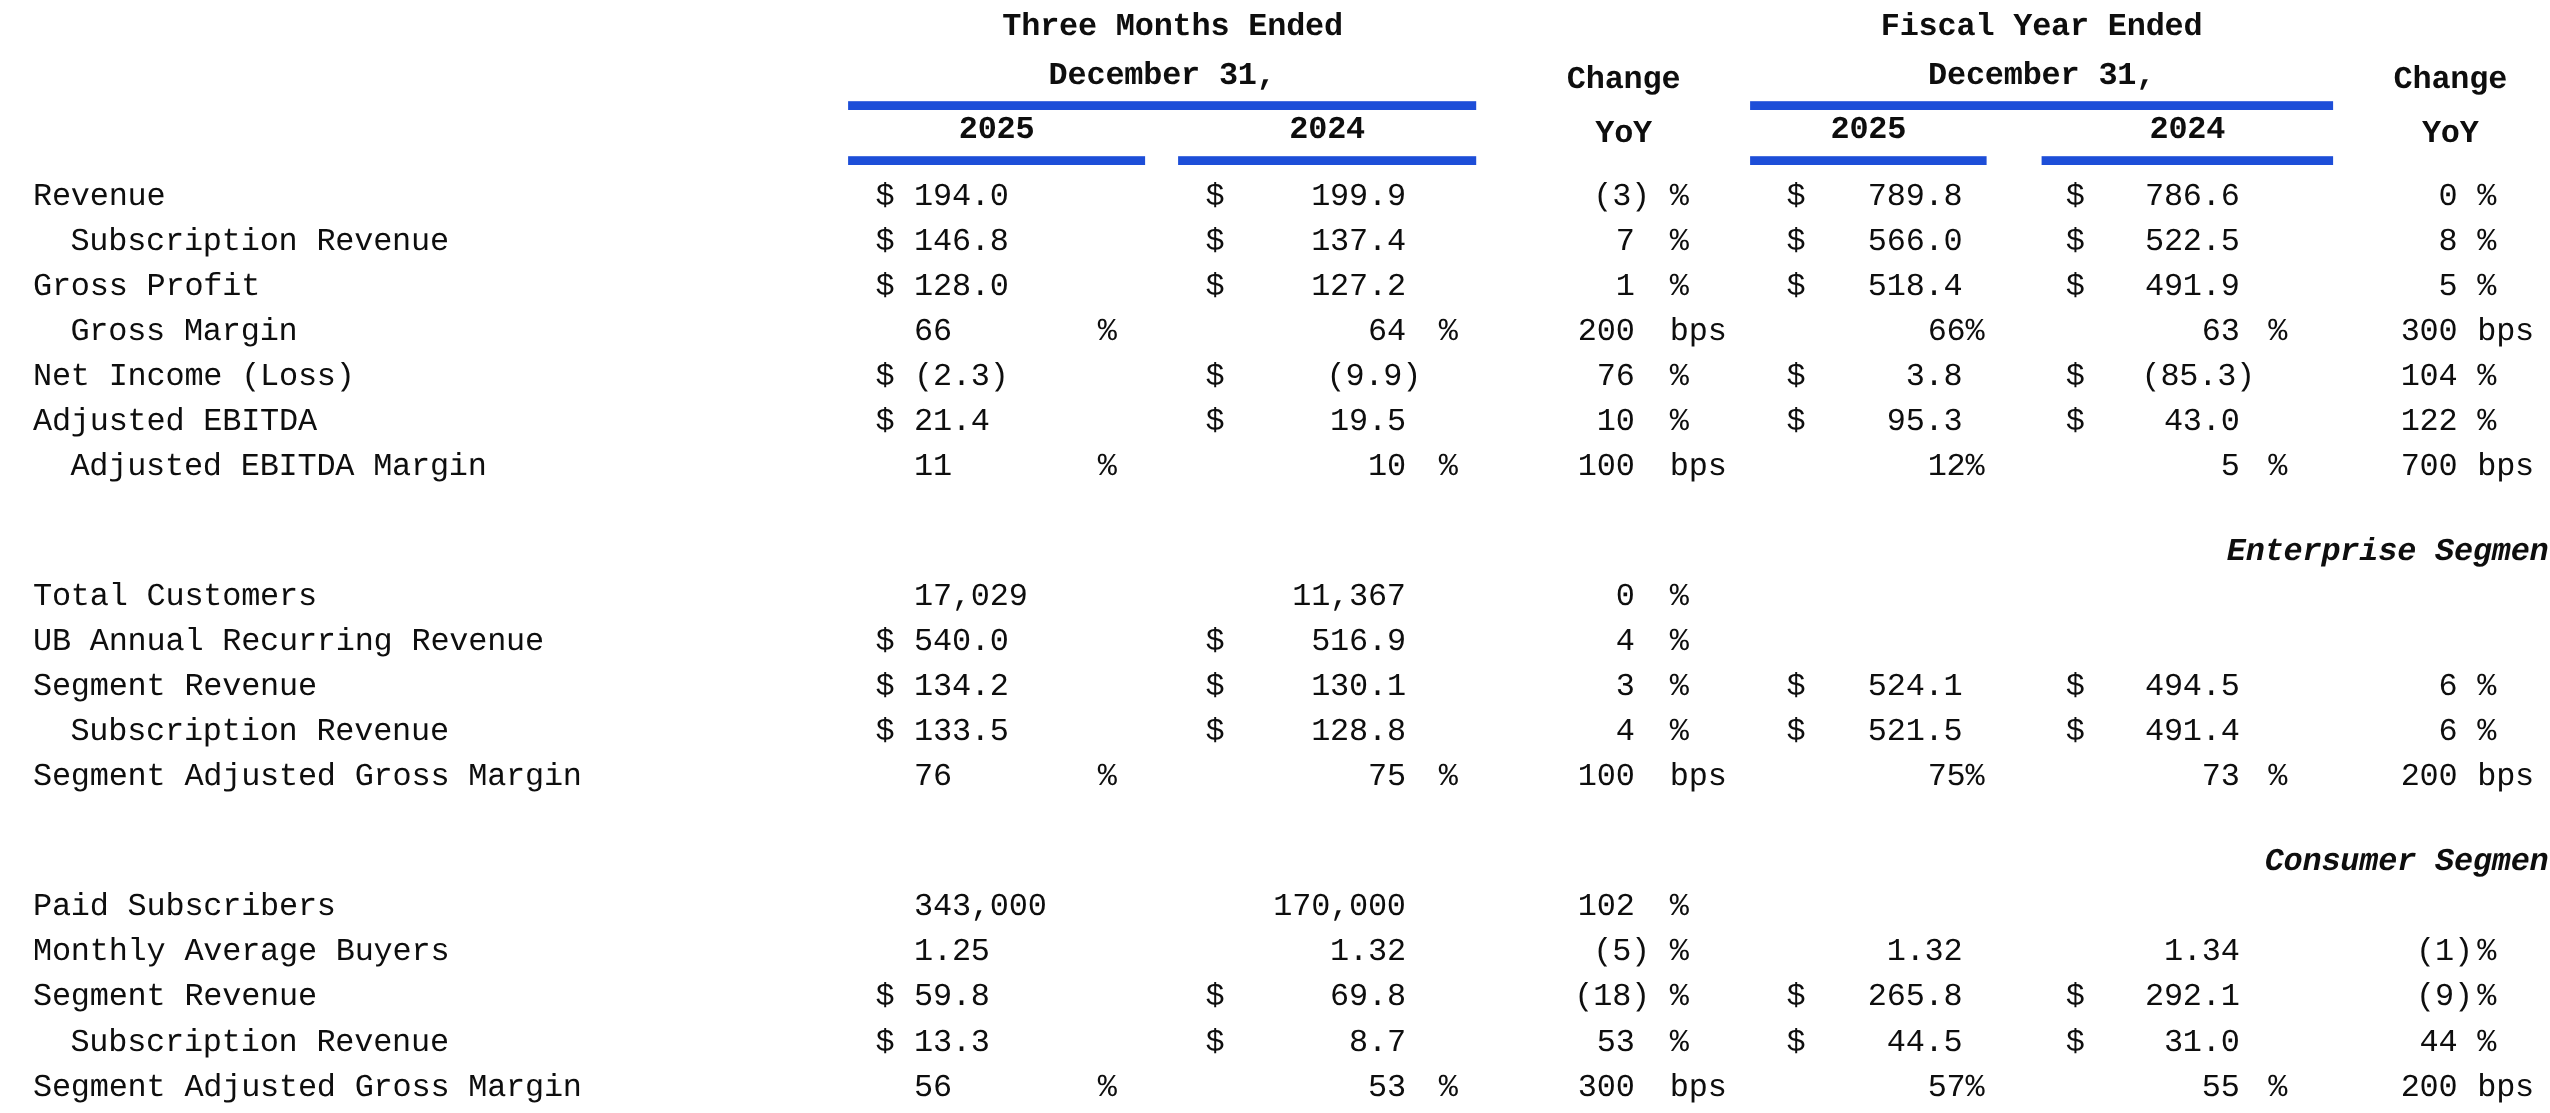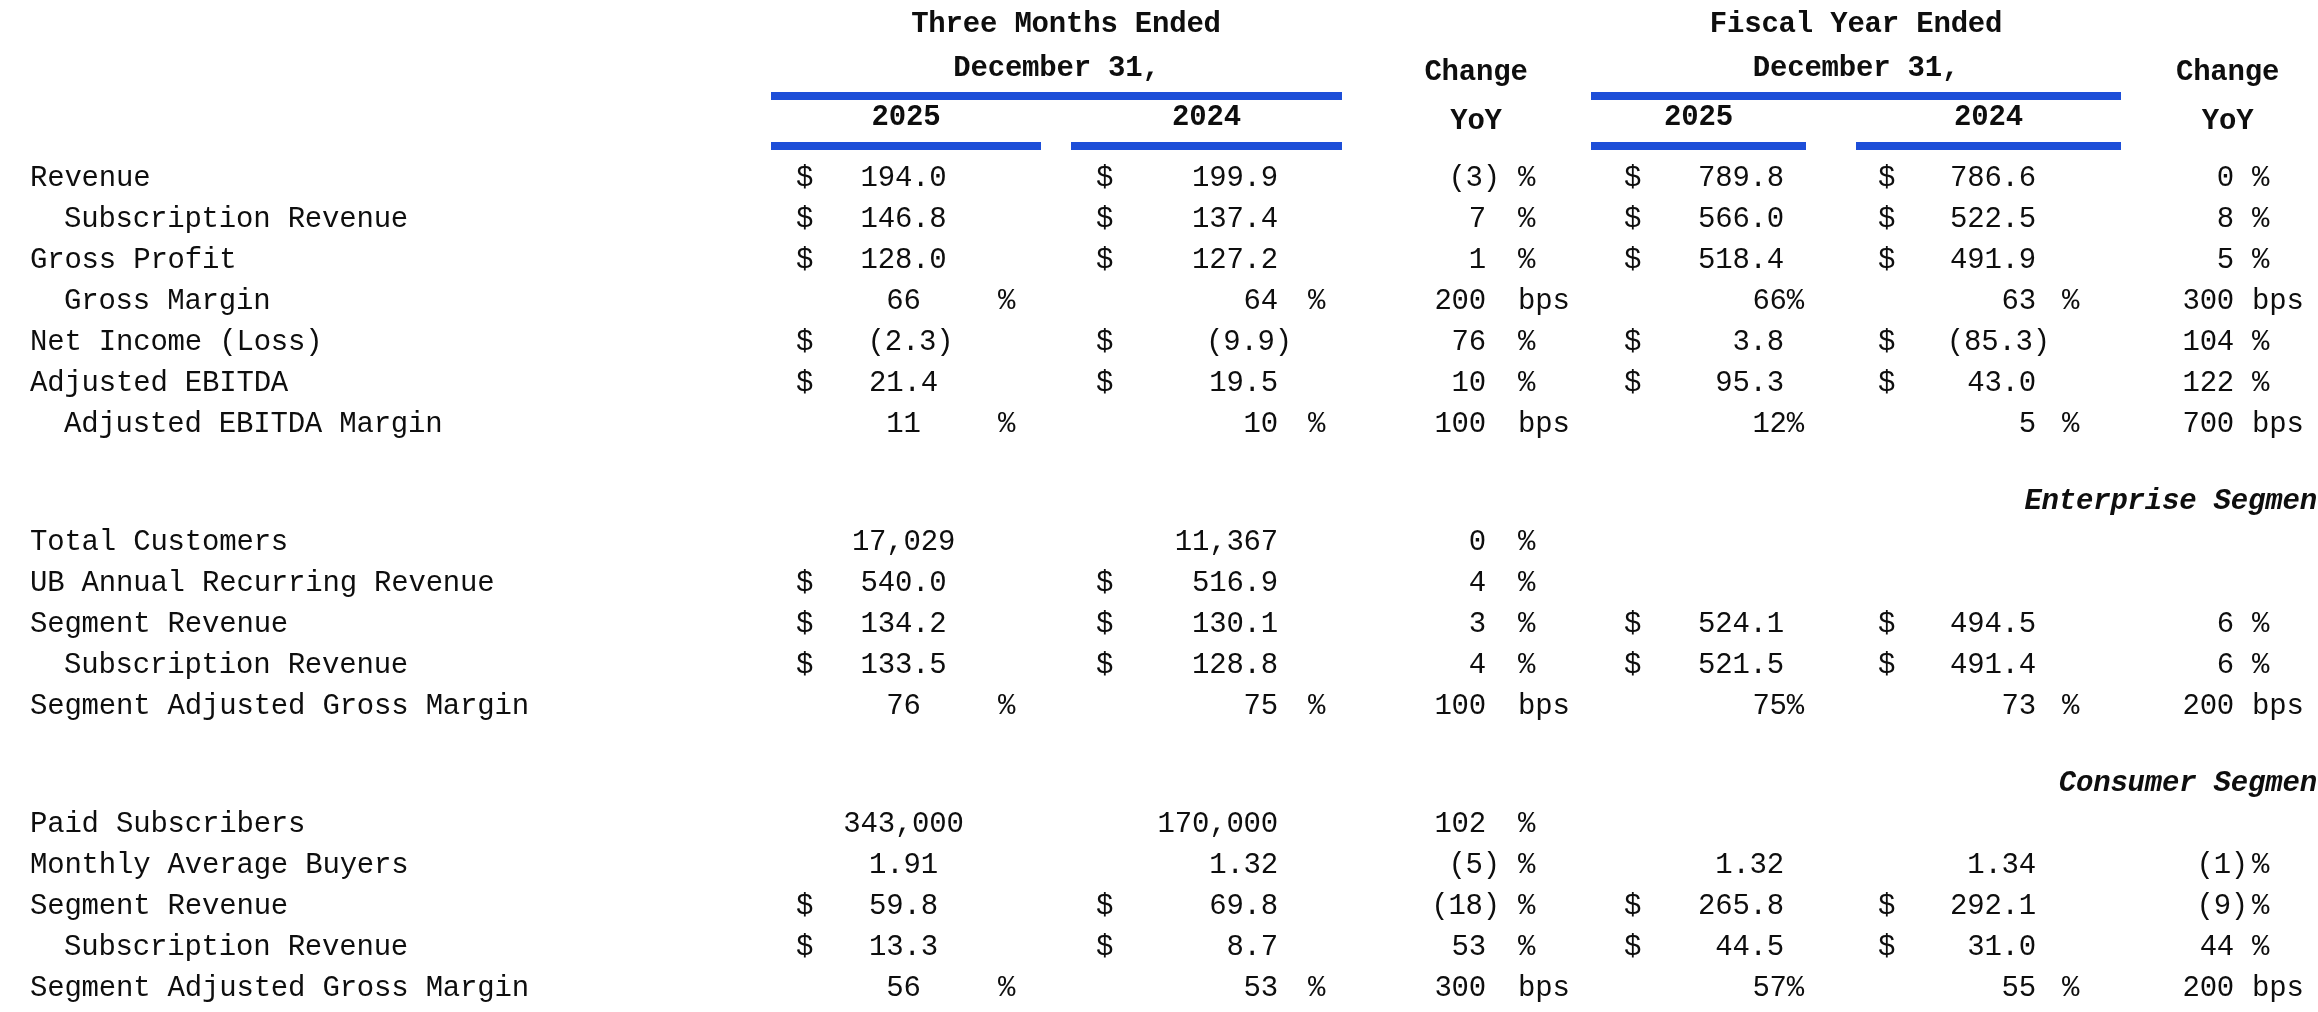--- a/index.html
+++ b/index.html
@@ -20,21 +20,21 @@
   .rl{height:100%;display:flex;align-items:center;justify-content:center;border-bottom:8px solid #1d4ed8;}
   .ir19{margin-right:19px;}
   .ir30{margin-right:30px;}
   tbody td{height:41px;}
   tr.spacer td{height:36px;}
   .label{text-align:left;padding-left:14px;}
   .label.indent{padding-left:48px;}
   .section-label{font-weight:700;font-style:italic;padding-left:14px;text-align:right;}
   
   .col2{padding-left:25px;}
-  .col3{text-align:center;}
+  .col3{text-align:left;}
   .col4{padding-left:22px;}
   .col5{padding-left:25px;}
   .col6{text-align:right;}
   .col7{padding-left:30px;}
   .col8{text-align:right;}
   .col9{padding-left:32px;}
   .col10{padding-left:33px;}
   .col11{text-align:right;padding-right:22px;}
   .col11.combined{padding-right:2px;}
   .col13{padding-left:22px;}
@@ -365,21 +365,21 @@
           <td class="col12"></td>
           <td class="col13"></td>
           <td class="col14"></td>
           <td class="col15"></td>
           <td class="col16"></td>
           <td class="col17"></td>
         </tr>
         <tr>
           <td class="col1 label">Monthly Average Buyers</td>
           <td class="col2"></td>
-          <td class="col3"><span>1.91</span></td>
+          <td class="col3"><span>1.25</span></td>
           <td class="col4"></td>
           <td class="col5"></td>
           <td class="col6"><span>1.32</span></td>
           <td class="col7"></td>
           <td class="col8"><span class="neg-hang">(5)</span></td>
           <td class="col9"><span>%</span></td>
           <td class="col10"></td>
           <td class="col11"><span>1.32</span></td>
           <td class="col12"></td>
           <td class="col13"></td>

